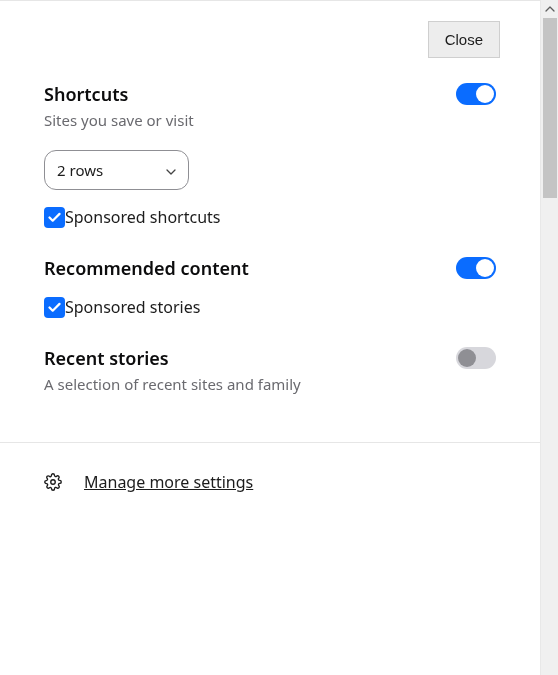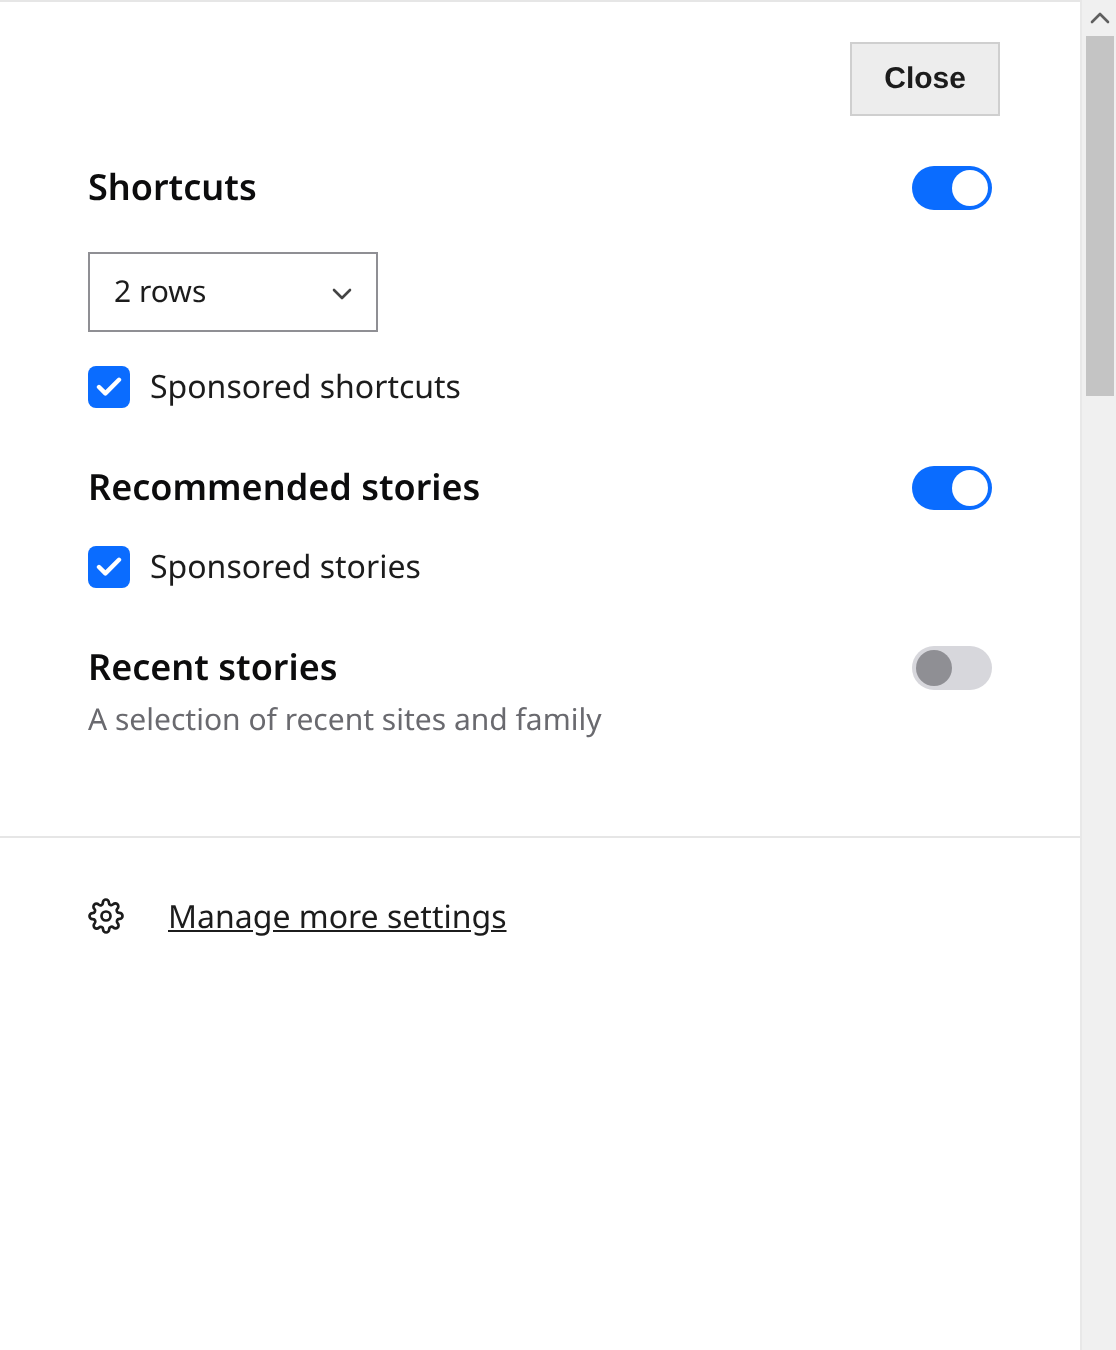--- a/index.html
+++ b/index.html
@@ -50,21 +50,21 @@
     display: flex;
     justify-content: flex-end;
     padding: 20px 40px 0 0;
   }
   .close-btn {
     background: #ededed;
     border: 1px solid #cfcfcf;
     border-radius: 0;
     padding: 9px 16px;
     font-size: 15px;
-    font-weight: 700;
+    font-weight: 400;
     color: #1c1c1c;
     cursor: pointer;
   }
   .sections {
     padding: 24px 44px 0 44px;
   }
   .section {
     padding-bottom: 28px;
   }
   .section-head {
@@ -102,38 +102,37 @@
   }
   .toggle.off .knob {
     left: 2px; right: auto;
     background: #8f8f94;
   }
   .rows-select {
     margin-top: 20px;
     width: 145px;
     height: 40px;
     border: 1px solid #8f8f94;
-    border-radius: 0;
+    border-radius: 12px;
     display: flex;
     align-items: center;
     justify-content: space-between;
     padding: 0 12px;
     font-size: 15px;
     color: #1c1c1c;
     background: #fff;
   }
   .chev {
     font-size: 11px;
     color: #444;
   }
   .check-row {
     margin-top: 16px;
     display: flex;
     align-items: center;
-    gap: 10px;
   }
   .checkbox {
     width: 21px; height: 21px;
     background: #0a6cff;
     border-radius: 4px;
     display: flex;
     align-items: center;
     justify-content: center;
     flex-shrink: 0;
   }
@@ -176,20 +175,21 @@
 
     <div class="sections">
 
       <div class="section">
         <div class="section-head">
           <div class="section-title">Shortcuts</div>
           <div class="toggle">
             <div class="knob"></div>
           </div>
         </div>
+        <div class="section-desc">Sites you save or visit</div>
 
         <div class="rows-select">
           <span>2 rows</span>
           <span class="chev">
             <svg width="10" height="6" viewBox="0 0 10 6">
                 <path d="M1 1 L5 5 L9 1" stroke="#444" stroke-width="1.3" fill="none" stroke-linecap="round" stroke-linejoin="round"></path>
               </svg>
           </span>
         </div>
 
@@ -198,21 +198,21 @@
             <svg width="13" height="11" viewBox="0 0 13 11">
                 <path d="M1.5 5.5 L4.7 8.7 L11.5 1.9" stroke="#fff" stroke-width="2.2" fill="none" stroke-linecap="round" stroke-linejoin="round"></path>
               </svg>
           </div>
           <span class="check-label">Sponsored shortcuts</span>
         </div>
       </div>
 
       <div class="section">
         <div class="section-head">
-          <div class="section-title">Recommended stories</div>
+          <div class="section-title">Recommended content</div>
           <div class="toggle">
             <div class="knob"></div>
           </div>
         </div>
 
         <div class="check-row">
           <div class="checkbox">
             <svg width="13" height="11" viewBox="0 0 13 11">
                 <path d="M1.5 5.5 L4.7 8.7 L11.5 1.9" stroke="#fff" stroke-width="2.2" fill="none" stroke-linecap="round" stroke-linejoin="round"></path>
               </svg>

